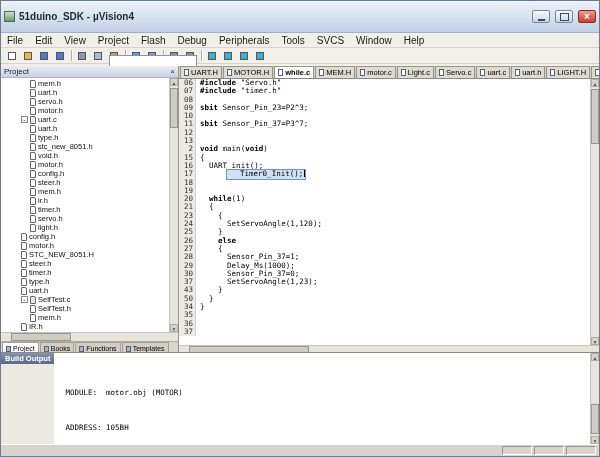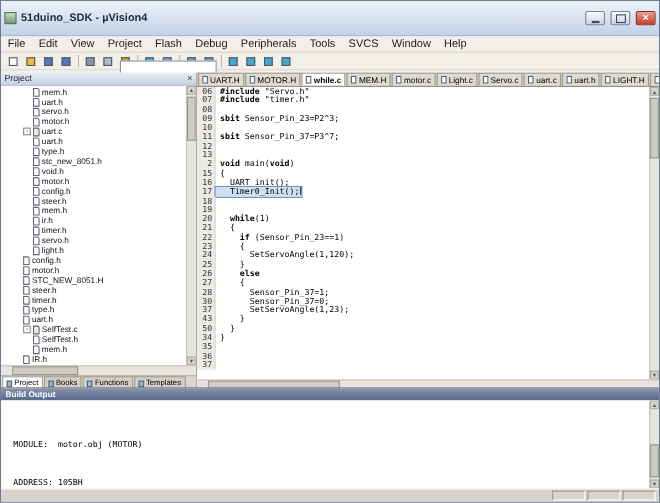--- a/index.html
+++ b/index.html
@@ -87,31 +87,31 @@
   .etab.active { background:#fff; font-weight:bold; }
   .eticon { width:5px; height:7px; background:#fff; border:1px solid #567; flex:none; }
   .ecode { flex:1; position:relative; overflow:hidden; }
   .lines { position:absolute; inset:0 9px 0 0; overflow:hidden; }
   .cl { height:8.3px; display:flex; white-space:pre;
         font-family:"DejaVu Sans Mono", monospace; font-size:7.5px; line-height:8.3px; }
   .ln { width:17px; flex:none; background:#eceae4; color:#333; text-align:right;
         padding-right:2px; border-right:1px solid #d8d4cc; }
   .ct { padding-left:4px; color:#000; }
   .ct b { font-weight:bold; }
-  .ct.hl { background:#cfe0f4; outline:1px solid #6b96c8; }
+  .ct.hl { background:#cfe0f4; outline:1px solid #6b96c8;margin-left:31px; }
   .ct.hl::after { content:""; display:inline-block; width:1px; height:7px;
                   background:#000; margin-left:1px; vertical-align:-1px; }
   .evscroll { position:absolute; top:0; right:0; bottom:0; width:9px;
               background:#e7e4dc; border-left:1px solid #c8c4ba; }
   .ehscroll { height:9px; background:#e7e4dc; border-top:1px solid #c8c4ba;
               position:relative; flex:none; }
 
   
   .buildout { position:absolute; left:0; right:0; bottom:12px; height:92px;
-              display:flex; flex-direction:column; border-top:1px solid #8c887e; }
+              display:flex; flex-direction:row; border-top:1px solid #8c887e; }
   .bocaption { height:11px; background:linear-gradient(#8693ae,#59688a); color:#fff;
                font-size:7.5px; font-weight:bold; padding:1px 4px; flex:none; }
   .bobody { flex:1; background:#fff; position:relative; overflow:hidden; }
   .bolines { position:absolute; inset:0 9px 0 0; padding:1px 0 0 2px;
              font-family:"DejaVu Sans Mono", monospace; font-size:7.5px;
              line-height:8.8px; white-space:pre; color:#000; }
   .boline { height:8.8px; }
   .bovscroll { position:absolute; top:0; right:0; bottom:0; width:9px;
                background:#e7e4dc; border-left:1px solid #c8c4ba; }
 
@@ -630,24 +630,20 @@
             <div class="cl">
               <span class="ln">20</span>
               <span class="ct">  <b>while</b>(1)</span>
             </div>
 
             <div class="cl">
               <span class="ln">21</span>
               <span class="ct">  {</span>
             </div>
 
-            <div class="cl">
-              <span class="ln">22</span>
-              <span class="ct">    <b>if</b> (Sensor_Pin_23==1)</span>
-            </div>
 
             <div class="cl">
               <span class="ln">23</span>
               <span class="ct">    {</span>
             </div>
 
             <div class="cl">
               <span class="ln">24</span>
               <span class="ct">      SetServoAngle(1,120);</span>
             </div>
@@ -665,20 +661,24 @@
             <div class="cl">
               <span class="ln">27</span>
               <span class="ct">    {</span>
             </div>
 
             <div class="cl">
               <span class="ln">28</span>
               <span class="ct">      Sensor_Pin_37=1;</span>
             </div>
 
+            <div class="cl">
+              <span class="ln">29</span>
+              <span class="ct">      Delay_Ms(1000);</span>
+            </div>
 
             <div class="cl">
               <span class="ln">30</span>
               <span class="ct">      Sensor_Pin_37=0;</span>
             </div>
 
             <div class="cl">
               <span class="ln">37</span>
               <span class="ct">      SetServoAngle(1,23);</span>
             </div>

